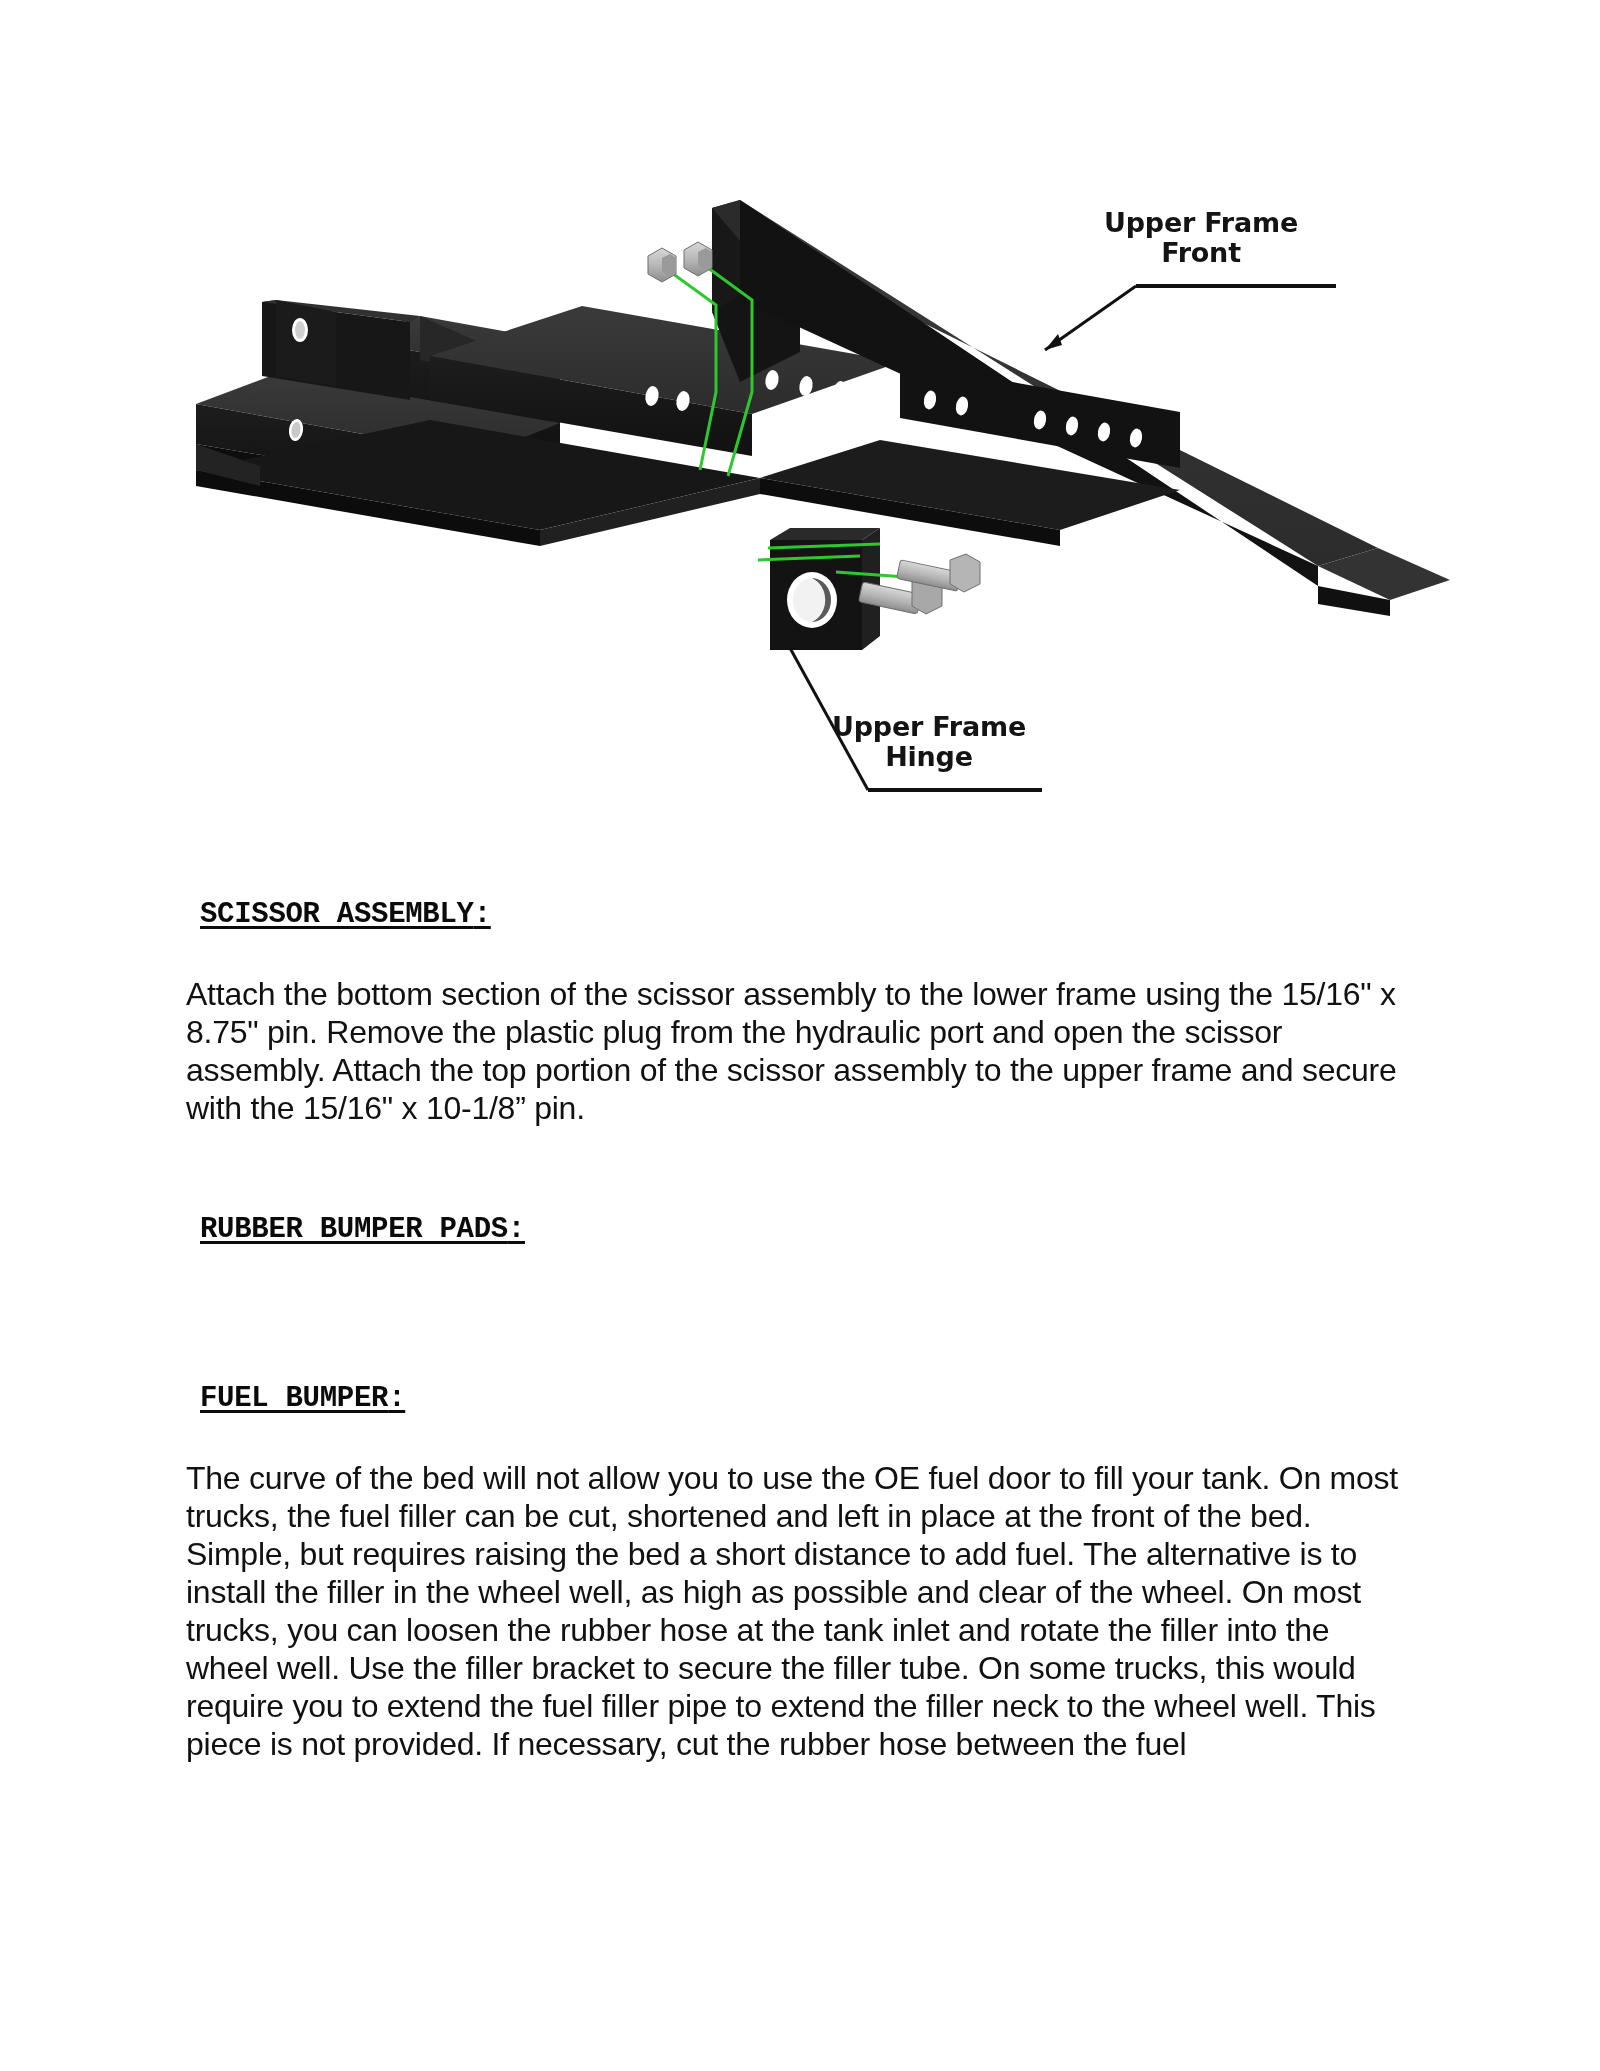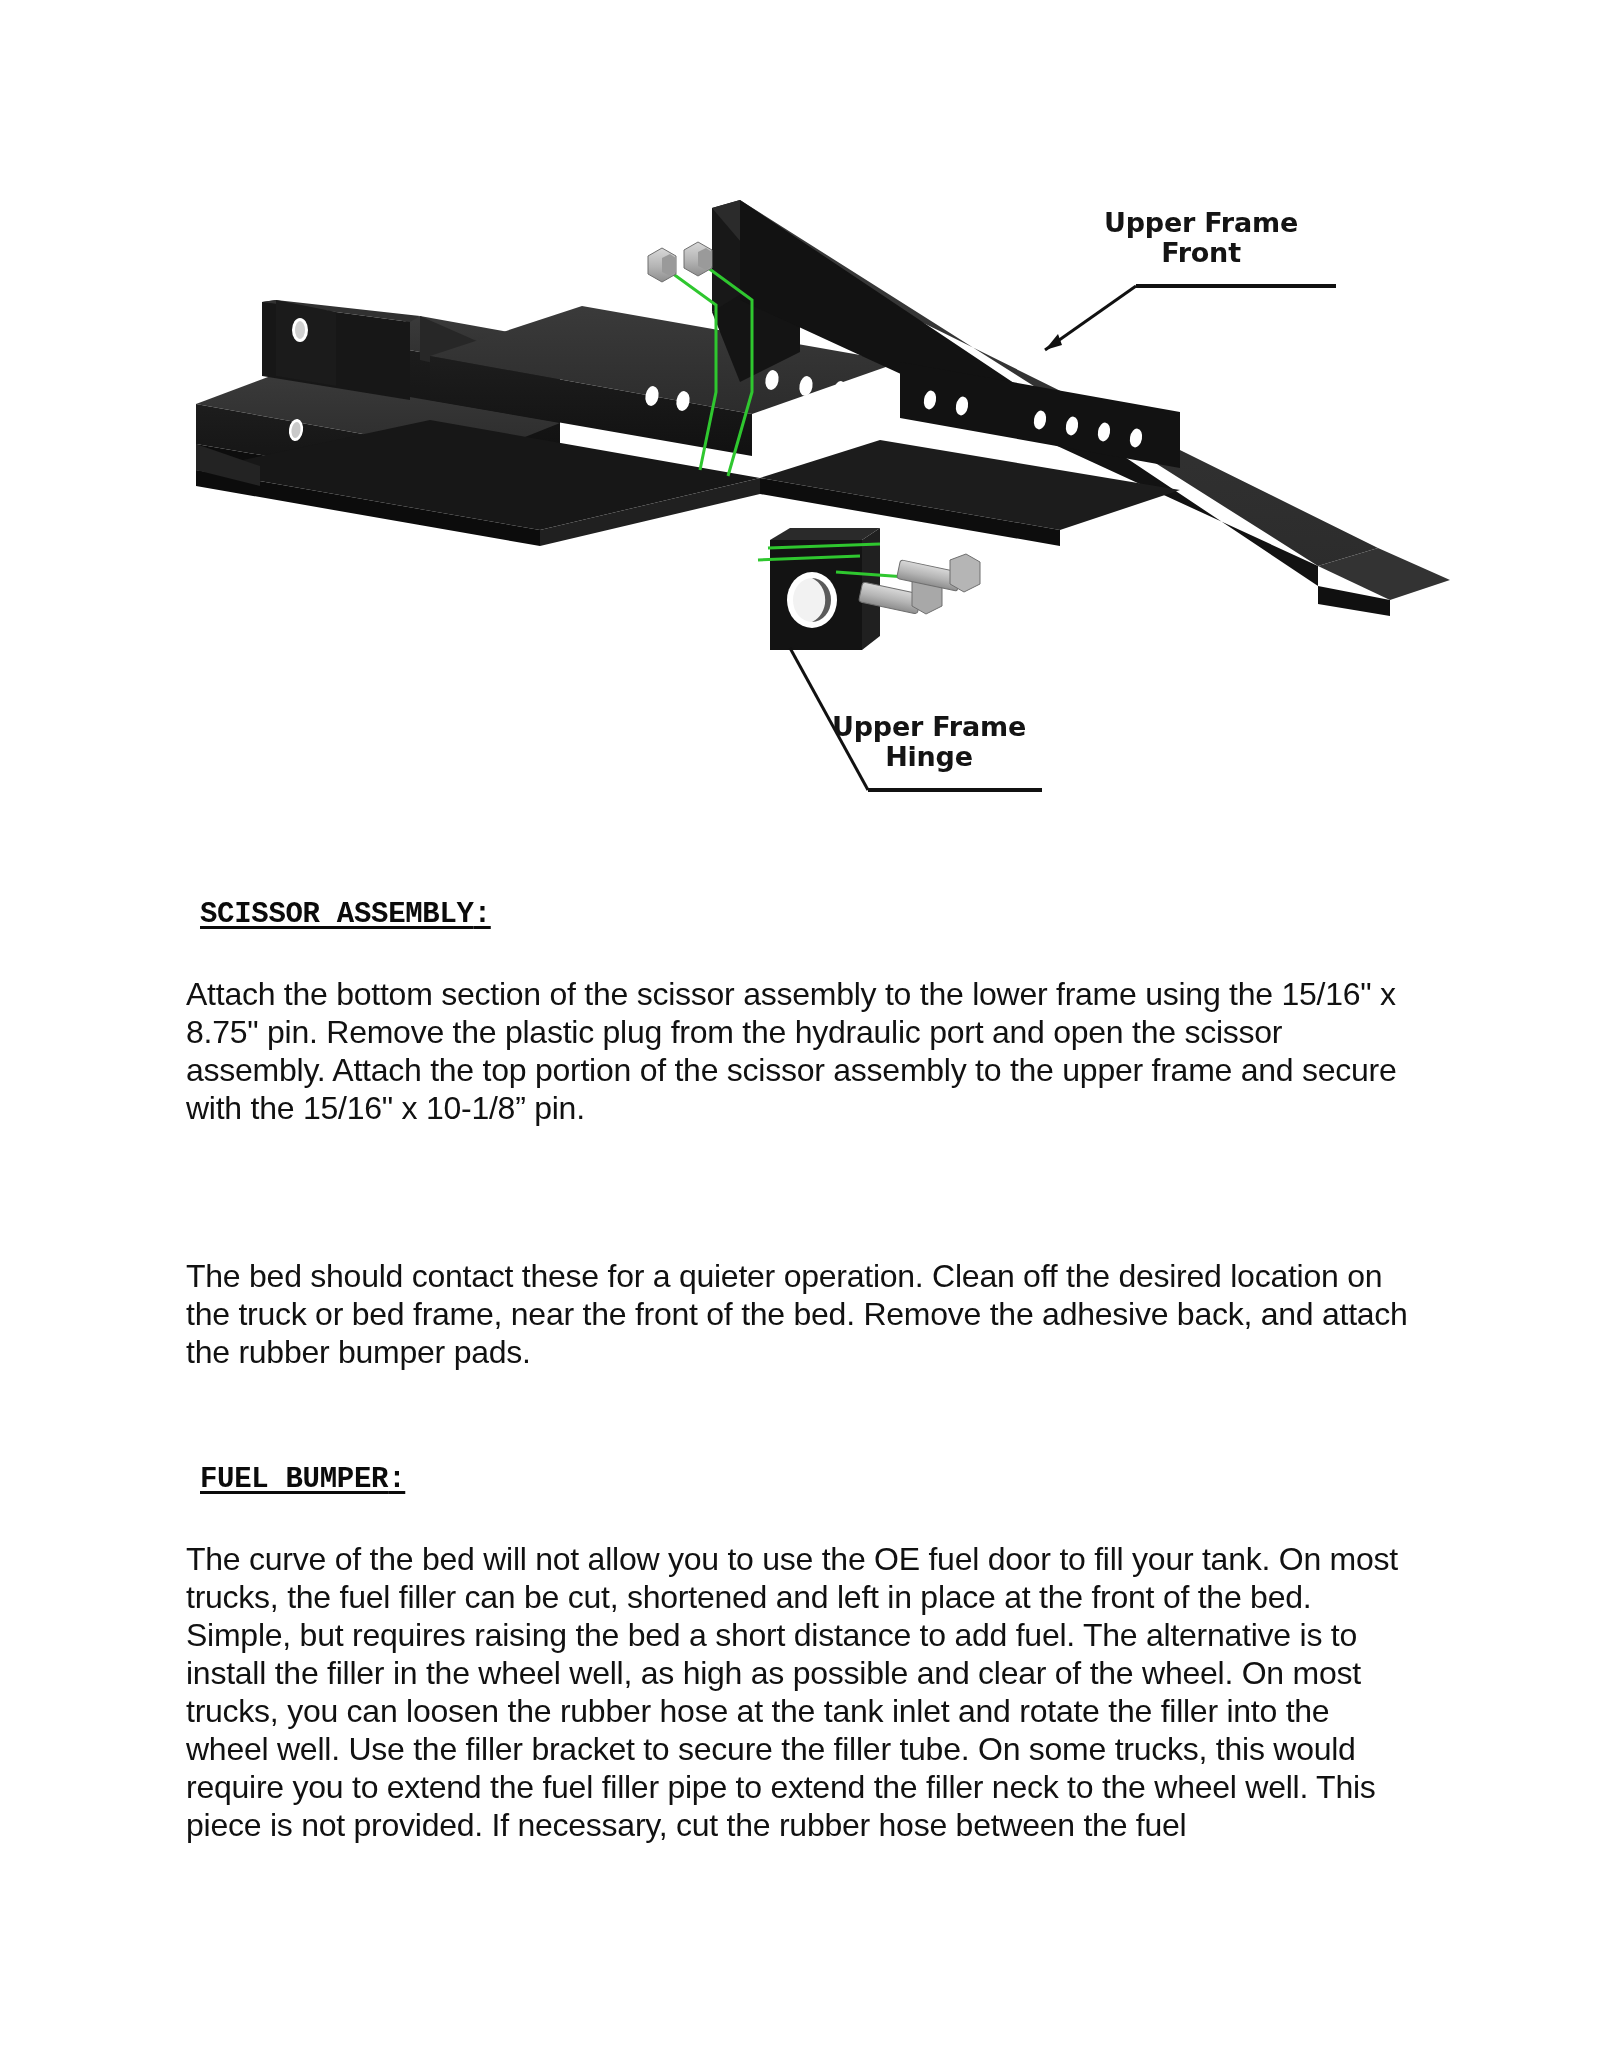--- a/index.html
+++ b/index.html
@@ -264,22 +264,24 @@
       <div class="section-heading">
         <span class="heading-indent"></span><span class="u"><span>SCISSOR ASSEMBLY</span><span>:</span></span>
       </div>
       <div class="gap-heading-body"></div>
       <p class="section-body">Attach the bottom section of the scissor assembly to the lower frame using the 15/16" x 8.75" pin. Remove the plastic plug from the hydraulic port and open the scissor assembly. Attach the top portion of the scissor assembly to the upper frame and secure with the 15/16" x 10-1/8” pin.</p>
     </div>
 
     <div class="gap-section"></div>
 
     <div class="section">
+      <div class="section-heading">
+        <span class="heading-indent"></span><span class="u"><span>RUBBER BUMPER PADS</span><span>:</span></span>
+      </div>
       <div class="gap-heading-body"></div>
-      <p class="section-body">The bed should contact these for a quieter operation. Clean off the desired location on the truck or bed frame, near the front of the bed. Remove the adhesive back, and attach the rubber bumper pads.</p>
     </div>
 
     <div class="gap-section-lg"></div>
 
     <div class="section">
       <div class="section-heading">
         <span class="heading-indent"></span><span class="u"><span>FUEL BUMPER</span><span>:</span></span>
       </div>
       <div class="gap-heading-body"></div>
       <p class="section-body">The curve of the bed will not allow you to use the OE fuel door to fill your tank. On most trucks, the fuel filler can be cut, shortened and left in place at the front of the bed. Simple, but requires raising the bed a short distance to add fuel. The alternative is to install the filler in the wheel well, as high as possible and clear of the wheel. On most trucks, you can loosen the rubber hose at the tank inlet and rotate the filler into the wheel well. Use the filler bracket to secure the filler tube. On some trucks, this would require you to extend the fuel filler pipe to extend the filler neck to the wheel well. This piece is not provided. If necessary, cut the rubber hose between the fuel</p>

